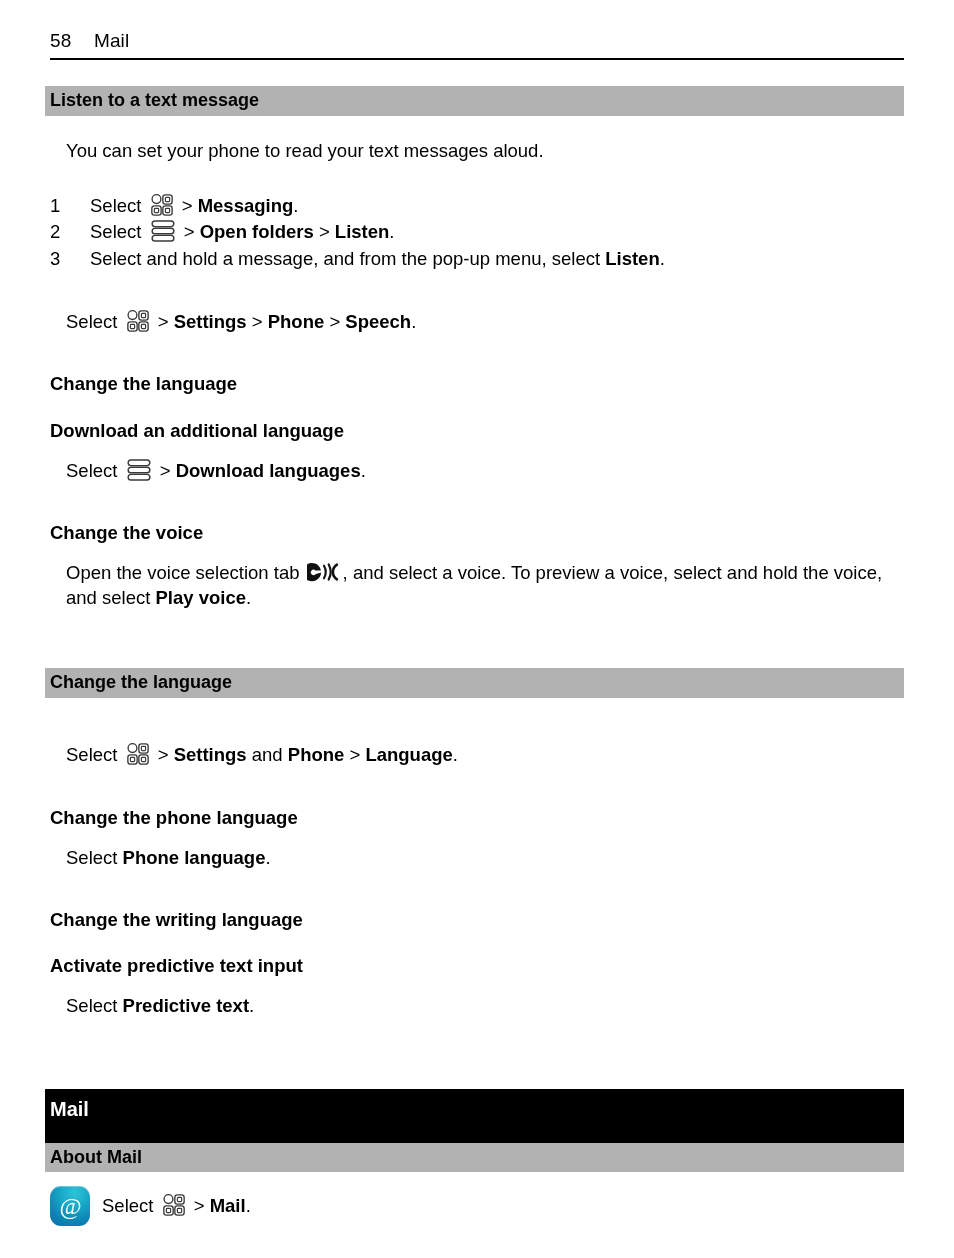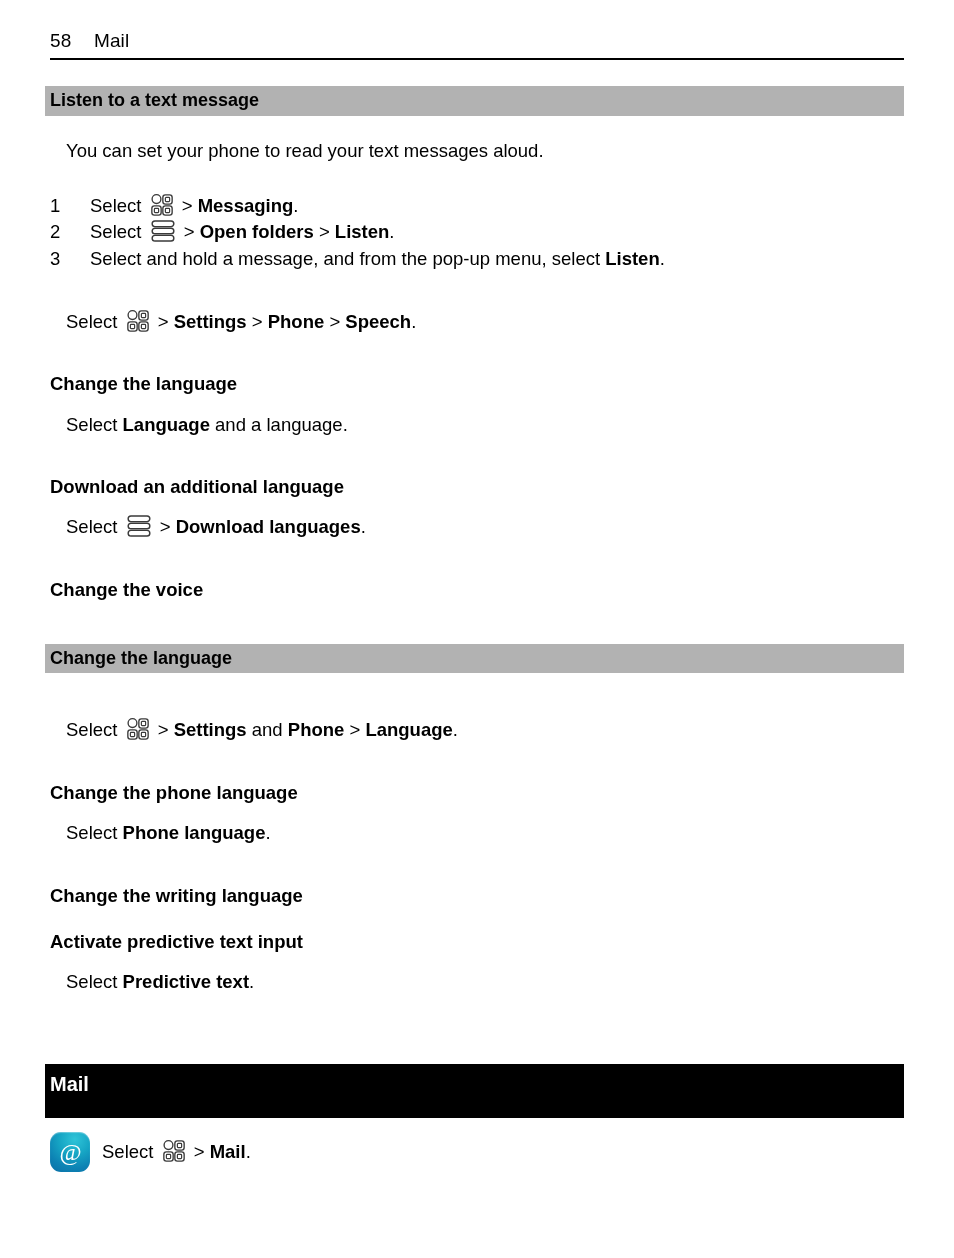--- a/index.html
+++ b/index.html
@@ -207,34 +207,37 @@
       <svg class="icon-inline icon-grid" viewBox="0 0 26 26">
           <use href="#def-grid"></use>
         </svg>
       <span>&gt;</span> <b>Settings</b>
       <span>&gt;</span> <b>Phone</b>
       <span>&gt;</span> <b>Speech</b><span>.</span></p>
 
     <div class="gap-m"></div>
 
     <div class="subhead">Change the language</div>
-    <p class="para"><span>Select</span> <b>Language</b><span> and a language.</span></p>
 
     <div class="gap-m"></div>
 
     <div class="subhead">Download an additional language</div>
     <p class="para"><span>Select</span>
       <svg class="icon-inline icon-list" viewBox="0 0 28 26">
           <use href="#def-list"></use>
         </svg>
       <span>&gt;</span> <b>Download languages</b><span>.</span></p>
 
     <div class="gap-m"></div>
 
     <div class="subhead">Change the voice</div>
+    <p class="para"><span>Open the voice selection tab</span>
+      <svg class="icon-inline icon-voice" viewBox="0 0 36 24">
+          <use href="#def-voice"></use>
+        </svg><span>, and select a voice. To preview a voice, select and hold the voice, and select</span> <b>Play voice</b><span>.</span></p>
 
     <div class="gap-xl"></div>
 
     <div class="band-gray">Change the language</div>
     <div class="gap-xs"></div>
 
     <div class="gap-m"></div>
 
     <p class="para"><span>Select</span>
       <svg class="icon-inline icon-grid" viewBox="0 0 26 26">
@@ -254,20 +257,21 @@
 
     <div class="gap-m"></div>
 
     <div class="subhead">Activate predictive text input</div>
     <p class="para"><span>Select</span> <b>Predictive text</b><span>.</span></p>
 
     <div class="gap-xl"></div>
     <div style="height:12px"></div>
 
     <div class="band-black">Mail</div>
+    <div class="band-gray">About Mail</div>
 
     <div class="gap-s"></div>
 
     <div class="mail-line">
       <span class="mail-app-icon">
         <svg width="27" height="27" viewBox="0 0 27 27" aria-hidden="true">
           <text x="13.5" y="20.5" text-anchor="middle" font-family="'Liberation Serif','DejaVu Serif',serif" font-size="24" fill="#ffffff">@</text>
         </svg>
       </span>
       <span><span>Select</span>

